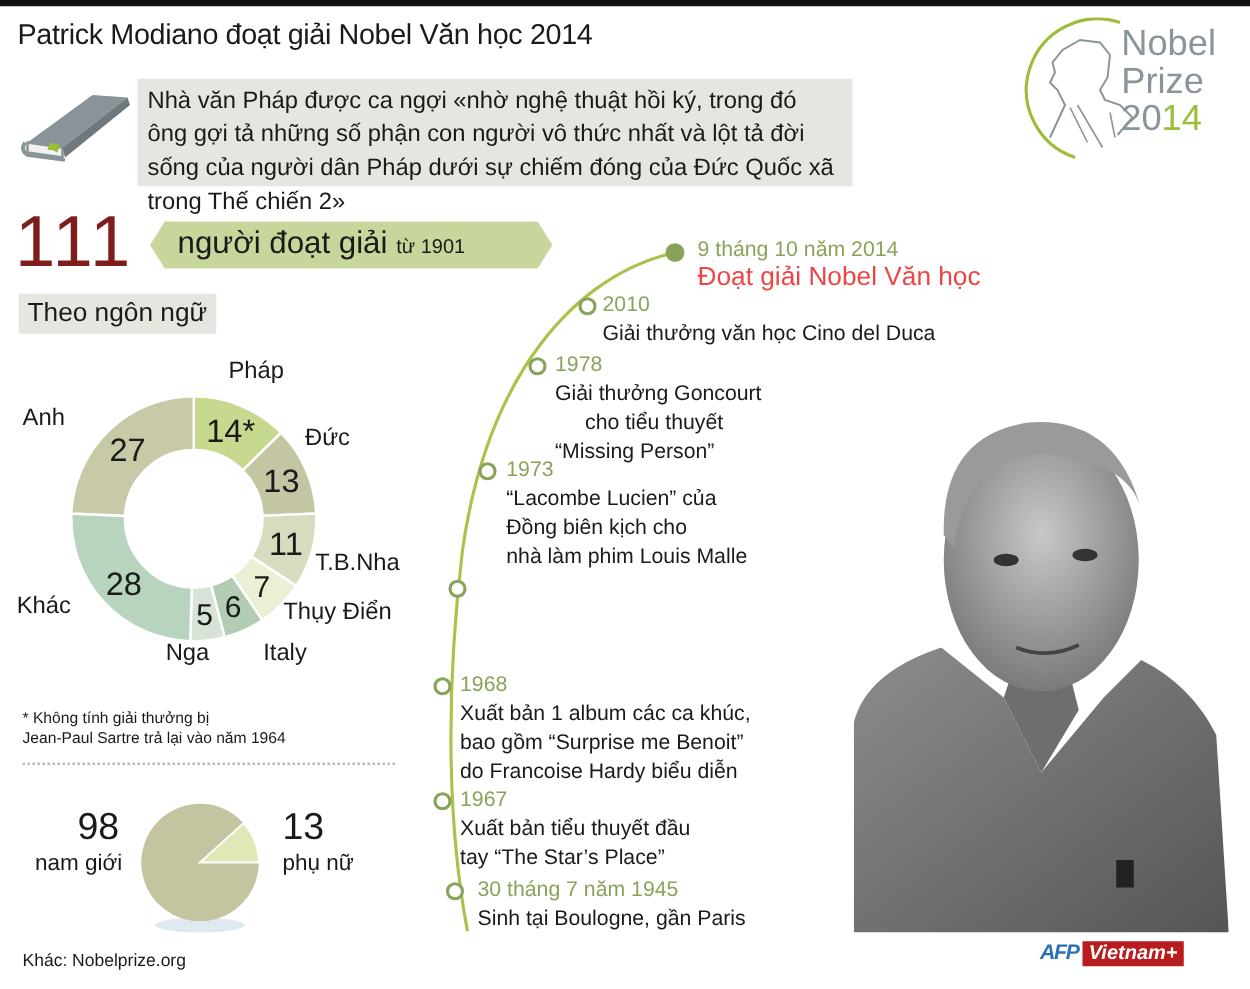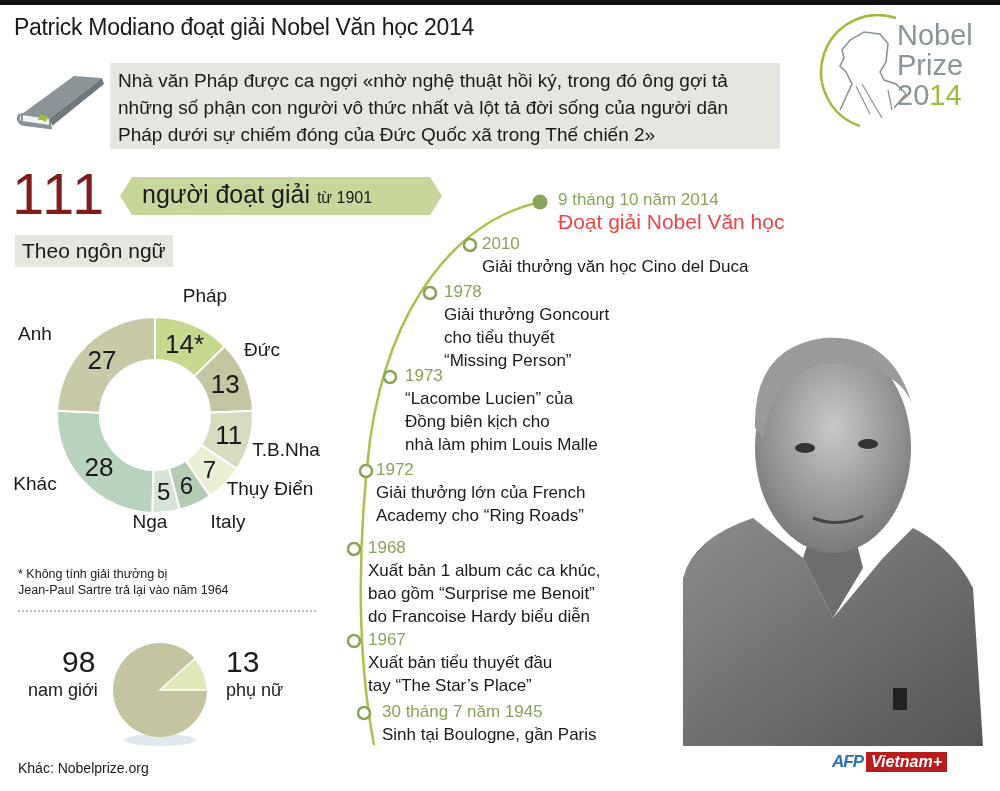--- a/index.html
+++ b/index.html
@@ -1,21 +1,21 @@
 <!DOCTYPE html>
 <html><head>
 <meta charset="utf-8">
 <style>
   html, body { margin:0; padding:0; }
   body { width:1000px; height:791px; background:#ffffff; position:relative; overflow:hidden;
          font-family:"Liberation Sans", "DejaVu Sans", sans-serif; color:#1a1a1a; }
   .topbar { position:absolute; left:0; top:0; width:1000px; height:5px; background:#111; }
   .title { position:absolute; left:14px; top:14px; font-size:23px; letter-spacing:-0.3px; color:#1a1a1a; white-space:nowrap; }
   .book { position:absolute; left:14px; top:70px; width:92px; height:64px; }
-  .quote { position:absolute; left:110px; top:63px; width:670px; height:86px; background:#e3e7df;
+  .quote { position:absolute; left:110px; top:63px; width:572px; height:86px; background:#e3e7df;
            padding:4px 8px; font-size:19px; line-height:27px; box-sizing:border-box; color:#1a1a1a; }
   .nobel-logo { position:absolute; left:800px; top:14px; width:190px; height:120px; }
   .nobel-text { position:absolute; left:897px; top:20px; font-size:29px; line-height:30px; color:#8a959a; }
   .nobel-text .yr-accent { color:#9bbd3a; }
   .big-111 { position:absolute; left:12px; top:162px; font-size:58px; color:#7f1d1d; letter-spacing:2px; line-height:64px; }
   .arrow-banner { position:absolute; left:120px; top:177px; height:38px; }
   .arrow-banner .shape { position:absolute; left:0; top:0; width:322px; height:38px; background:#c7d79b;
      clip-path:polygon(12px 0, 310px 0, 322px 19px, 310px 38px, 12px 38px, 0 19px); }
   .arrow-banner .lbl { position:absolute; left:22px; top:3px; font-size:25px; white-space:nowrap; }
   .arrow-banner .lbl small { font-size:16px; }
@@ -152,33 +152,28 @@
       <div class="tl-year">9 tháng 10 năm 2014</div>
       <div class="tl-main">Đoạt giải Nobel Văn học</div>
     </div>
     <div class="tl-text" style="left: 152px; top: 54px;">
       <div class="tl-year">2010</div>
       <div class="tl-desc" style="margin-top: 2px;">Giải thưởng văn học Cino del Duca</div>
     </div>
     <div class="tl-text" style="left: 114px; top: 102px;">
       <div class="tl-year">1978</div>
       <div class="tl-desc" style="margin-top: 2px;">Giải thưởng Goncourt</div>
-      <div class="tl-desc" style="margin-top: 2px;">cho tiểu thuyết</div>
+      <div class="tl-desc" style="margin-top: 2px; margin-left: 24px;">cho tiểu thuyết</div>
       <div class="tl-desc" style="margin-top: 2px;">“Missing Person”</div>
     </div>
     <div class="tl-text" style="left: 75px; top: 186px;">
       <div class="tl-year">1973</div>
       <div class="tl-desc" style="margin-top: 2px;">“Lacombe Lucien” của</div>
       <div class="tl-desc" style="margin-top: 2px;">Đồng biên kịch cho</div>
       <div class="tl-desc" style="margin-top: 2px;">nhà làm phim Louis Malle</div>
-    </div>
-    <div class="tl-text" style="left: 46px; top: 280px;">
-      <div class="tl-year">1972</div>
-      <div class="tl-desc" style="margin-top: 2px;">Giải thưởng lớn của French</div>
-      <div class="tl-desc" style="margin-top: 2px;">Academy  cho “Ring Roads”</div>
     </div>
     <div class="tl-text" style="left: 38px; top: 358px;">
       <div class="tl-year">1968</div>
       <div class="tl-desc" style="margin-top: 2px; text-align: center;">Xuất bản 1 album các ca khúc,</div>
       <div class="tl-desc" style="margin-top: 2px;">bao gồm “Surprise me Benoit”</div>
       <div class="tl-desc" style="margin-top: 2px;">do Francoise Hardy biểu diễn</div>
     </div>
     <div class="tl-text" style="left: 38px; top: 450px;">
       <div class="tl-year">1967</div>
       <div class="tl-desc" style="margin-top: 2px;">Xuất bản tiểu thuyết đầu</div>

